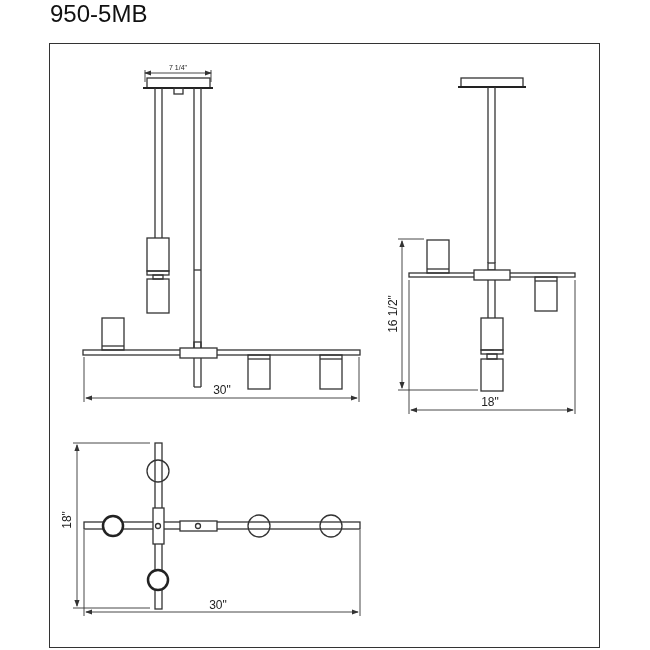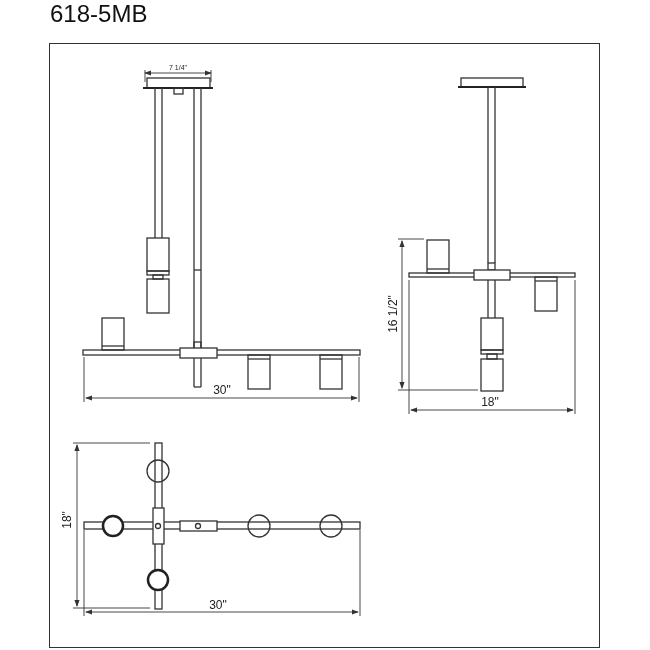--- a/index.html
+++ b/index.html
@@ -8,21 +8,21 @@
   .frame { position:absolute; left:49px; top:43px; width:551px; height:605px; border:1.5px solid #333; box-sizing:border-box; }
   svg { position:absolute; left:0; top:0; }
   .ln { stroke:#333; stroke-width:1.3; fill:none; }
   .thk { stroke:#222; stroke-width:1.8; fill:none; }
   .dim { stroke:#333; stroke-width:0.9; fill:none; }
   .lbl { font-family:"Liberation Sans", sans-serif; fill:#222; }
 </style>
 </head>
 <body>
 
-<div class="title">618-5MB</div>
+<div class="title">950-5MB</div>
 <div class="frame"></div>
 
 <svg width="650" height="650" viewBox="0 0 650 650">
   <defs>
     <marker id="arr" markerWidth="8" markerHeight="6" refX="7" refY="3" orient="auto-start-reverse">
       <path d="M0,0 L8,3 L0,6 z" fill="#333"></path>
     </marker>
   </defs>
 
   <g>

